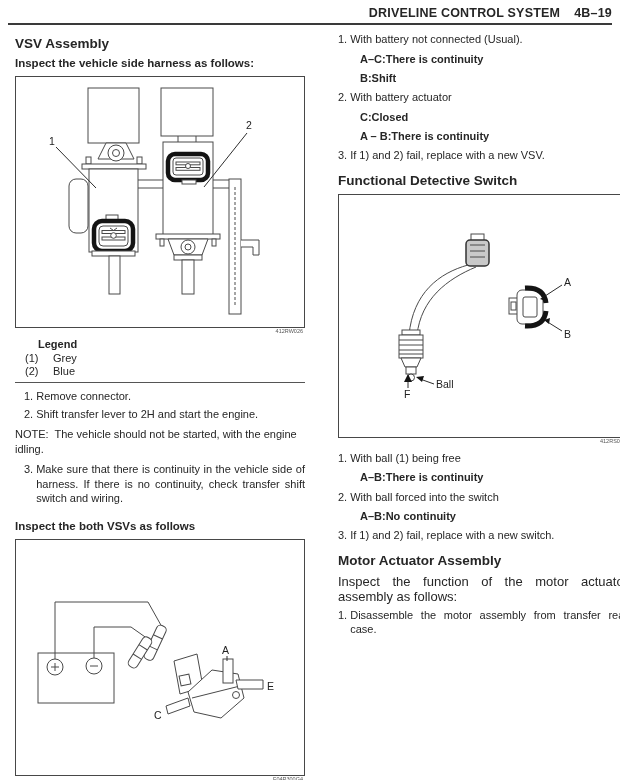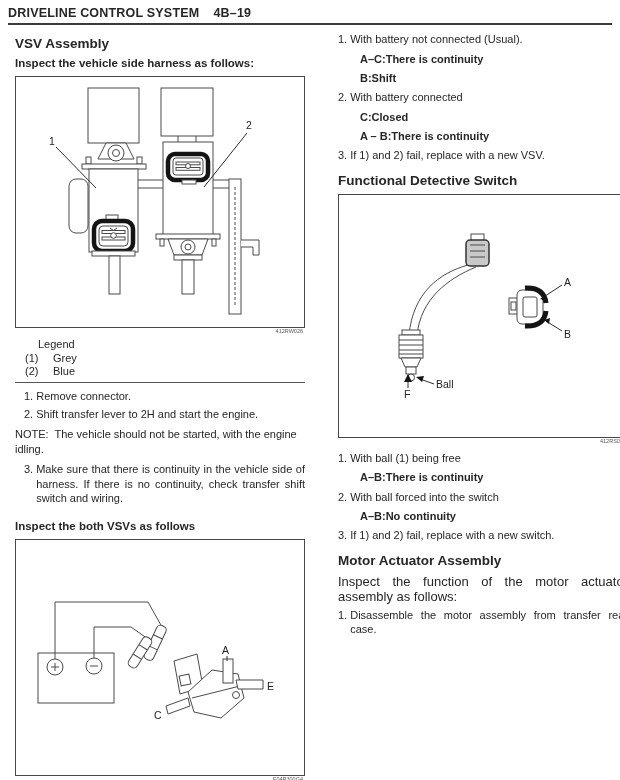--- a/index.html
+++ b/index.html
@@ -5,36 +5,36 @@
   * { margin:0; padding:0; box-sizing:border-box; }
   html,body { background:#ffffff; }
   .page {
     width:620px; height:780px; background:#fff; overflow:hidden;
     font-family:"Liberation Sans", sans-serif; color:#262626; position:relative;
   }
   
   .hdr {
     margin:6px 8px 0 8px; padding-bottom:3px;
     border-bottom:2px solid #3a3a3a;
-    font-weight:bold; font-size:12.5px; letter-spacing:.2px;
+    text-align:right; font-weight:bold; font-size:12.5px; letter-spacing:.2px;
   }
   .hdr .pgnum { margin-left:14px; }
   
   .cols { display:flex; padding:4px 8px 0 15px; gap:33px; }
   .col { width:290px; flex:none; }
   
   .h1 { font-size:13.5px; font-weight:bold; margin:7px 0 6px 0; }
   .intro-b { font-size:11.5px; font-weight:bold; margin:2px 0 7px 0; }
   .intro { font-size:13px; margin:2px 0 4px 0; text-align:justify; }
   
   .figure { border:1px solid #474747; background:#fff; line-height:0; }
   .figcode { font-size:5.5px; line-height:7px; color:#555; text-align:right; padding-right:2px; }
   
   .legend { margin:3px 0 4px 2px; font-size:11px; }
-  .legend .ltitle { font-weight:normal; margin-bottom:2px;padding-left:21px; }
+  .legend .ltitle { font-weight:bold; margin-bottom:2px;padding-left:21px; }
   .legend .lrow { display:flex; margin:1px 0 1px 8px; }
   .legend .lnum { width:28px; flex:none; }
   .rule { border-top:1px solid #555; margin:5px 0 6px 0; }
   
   .steps { font-size:11px; }
   .steps.ind { padding-left:9px; }
   .step { display:flex; margin:3px 0; line-height:1.32; }
   .step .num { flex:none; margin-right:3px; }
   .step .txt { text-align:justify; }
   .sub { font-weight:bold; margin:5px 0 5px 22px; line-height:1.3; }
@@ -203,21 +203,21 @@
     <div class="col">
       <div class="steps" style="margin-top:3px;">
         <div class="step">
           <span class="num">1.</span>
           <span class="txt">With battery not connected (Usual).</span>
         </div>
         <div class="sub">A–C:There is continuity</div>
         <div class="sub">B:Shift</div>
         <div class="step">
           <span class="num">2.</span>
-          <span class="txt">With battery connected</span>
+          <span class="txt">With battery actuator</span>
         </div>
         <div class="sub">C:Closed</div>
         <div class="sub">A – B:There is continuity</div>
         <div class="step">
           <span class="num">3.</span>
           <span class="txt">If 1) and 2) fail, replace with a new VSV.</span>
         </div>
       </div>
 
       <div class="h1" style="margin-top:10px;">Functional Detective Switch</div>

